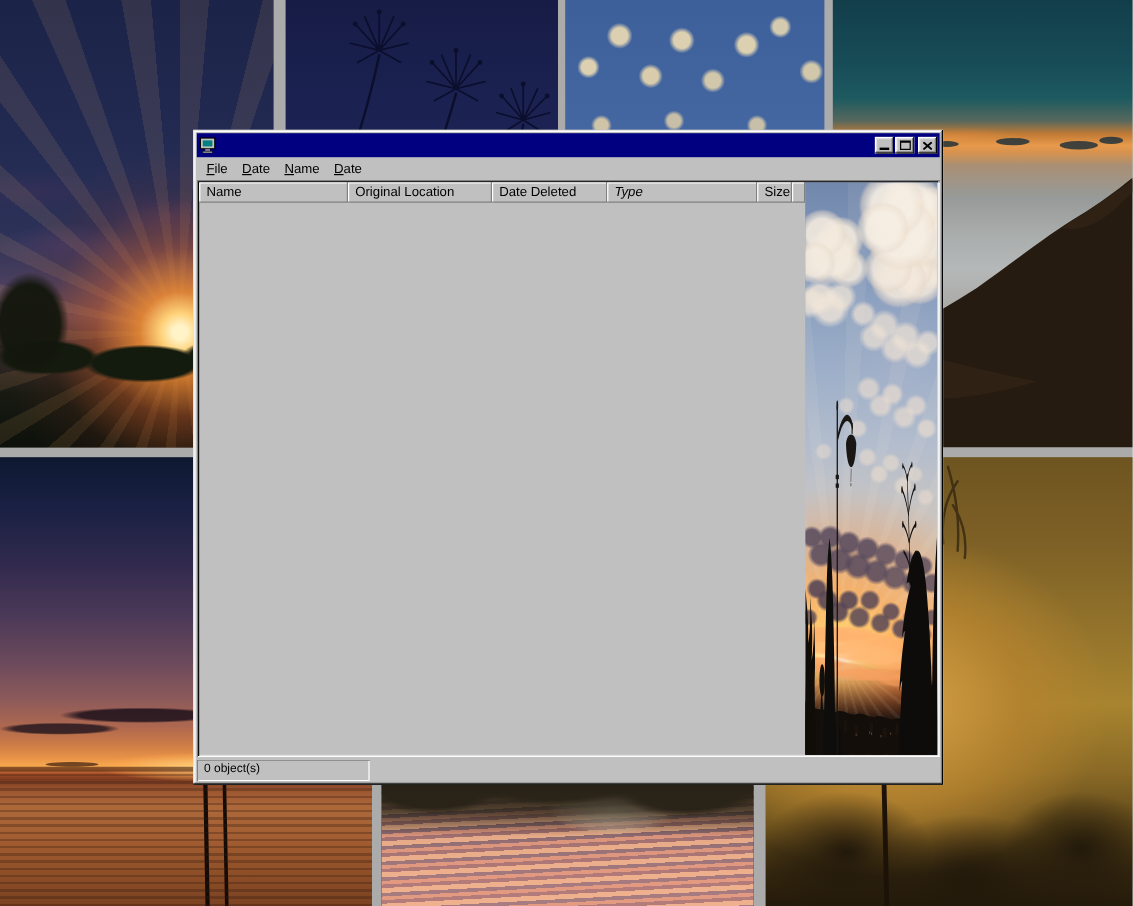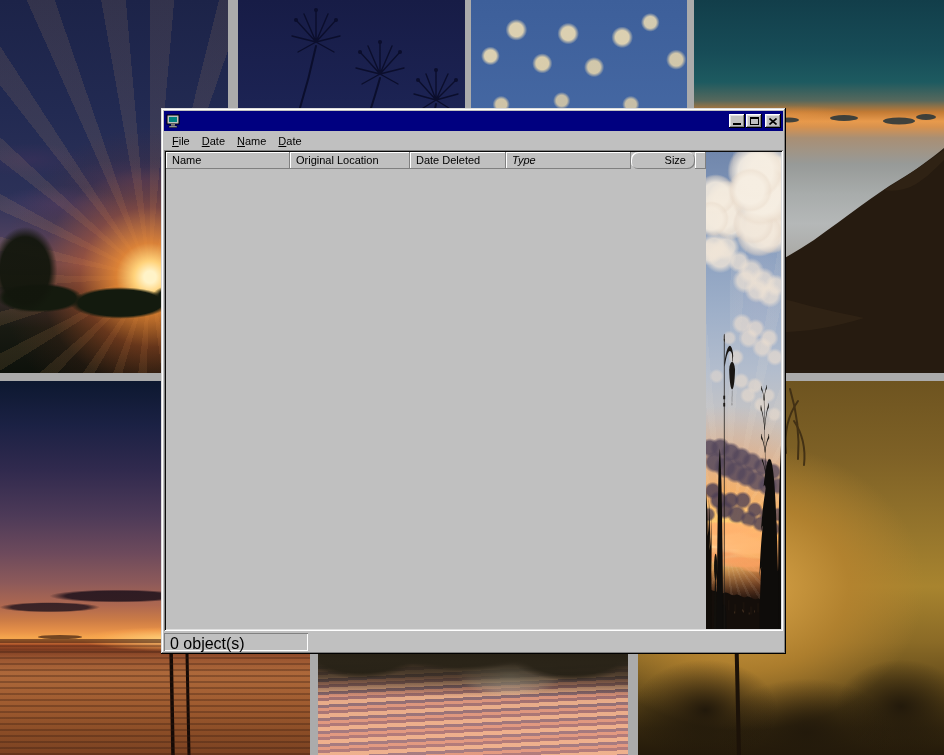--- a/index.html
+++ b/index.html
@@ -116,21 +116,21 @@
   .menu-item::first-letter { text-decoration:underline; }
 
   .listview { flex:1 1 auto; position:relative; padding:2px; box-sizing:border-box;
     box-shadow: inset 1px 1px 0 #808080, inset -1px -1px 0 #fff, inset 2px 2px 0 #0a0a0a, inset -2px -2px 0 #dfdfdf;
     display:flex; flex-direction:row; }
 
   .header-row { height:17px; display:flex; flex:0 0 auto; }
   .hcell { background:#c0c0c0; font-size:11px; color:#000; padding:2px 5px 0 6px; box-sizing:border-box;
     box-shadow: inset -1px -1px 0 #808080, inset 1px 1px 0 #fff; white-space:nowrap; overflow:hidden; }
   .c0{width:124px;} .c1{width:120px;} .c2{width:96px;} .c3{width:125px;font-style:italic;}
-  .c4{width:64px; text-align:right; padding-right:9px;border-radius:7px;} .c5{flex:1 1 auto;}
+  .c4{width:29px; text-align:right; padding-right:9px;} .c5{flex:1 1 auto;}
 
   .photo { flex:1 1 auto; position:relative; overflow:hidden;
     background:
       linear-gradient(180deg, rgba(0,0,0,0) 0%, rgba(0,0,0,0) 83%, rgba(120,60,40,.35) 87.5%, rgba(40,22,16,.85) 92.5%, #160f0b 94.5%, #120d09 100%),
       radial-gradient(circle at 26.5% 82.5%, #fffdf0 0 5px, #ffeeb0 12px, rgba(255,205,110,.9) 24px, rgba(252,160,70,.55) 55px, rgba(240,130,60,.25) 95px, rgba(0,0,0,0) 140px),
       radial-gradient(ellipse 70% 26% at 30% 84%, rgba(255,170,90,.5), rgba(0,0,0,0) 70%),
       radial-gradient(ellipse 60% 20% at 70% 30%, rgba(190,180,200,.18), rgba(0,0,0,0) 70%),
       linear-gradient(180deg, #7187ac 0%, #7e94b7 10%, #8da2c1 22%, #9fb0c9 34%, #b3bdcd 46%, #c6c4c4 56%, #d8c5ae 66%, #eccb9d 74%, #f8c17c 80%, #f8a159 85%, #e0713a 89%, #a34826 92%, #50261a 94%, #1c1210 97%, #140e0a 100%); }
   .photo > div { position:absolute; inset:0; }
 
@@ -223,21 +223,21 @@
     radial-gradient(ellipse 34px 8px at 42% 86%, rgba(248,160,96,.65) 0 50%, rgba(0,0,0,0) 74%),
     radial-gradient(ellipse 34px 8px at 58% 86%, rgba(248,160,96,.65) 0 50%, rgba(0,0,0,0) 74%),
     radial-gradient(ellipse 32px 8px at 74% 87%, rgba(248,160,96,.6) 0 50%, rgba(0,0,0,0) 74%),
     radial-gradient(ellipse 34px 9px at 86% 83%, rgba(250,170,104,.65) 0 50%, rgba(0,0,0,0) 74%),
     radial-gradient(ellipse 30px 8px at 94% 86%, rgba(248,160,96,.6) 0 50%, rgba(0,0,0,0) 74%); }
 
   .photo svg.fg { position:absolute; inset:0; width:100%; height:100%; }
 
   .statusbar { height:18px; margin-top:2px; display:flex; flex:0 0 auto; }
   .spanel { box-shadow: inset 1px 1px 0 #808080, inset -1px -1px 0 #fff;
-    font-size:16px; color:#000; padding:2px 0 0 6px; box-sizing:border-box; white-space:nowrap; }
+    font-size:10px; color:#000; padding:2px 0 0 6px; box-sizing:border-box; white-space:nowrap; }
   .sp1 { width:144px; margin-right:4px; }
   .sp2 { flex:1 1 auto; position:relative; }
   .grip { position:absolute; right:1px; bottom:1px; width:12px; height:12px;
     background: repeating-linear-gradient(315deg, rgba(0,0,0,0) 0 2px, #808080 2px 3px, #fff 3px 4px); }
 </style>
 </head>
 <body>
 
 <div class="screen">
 

